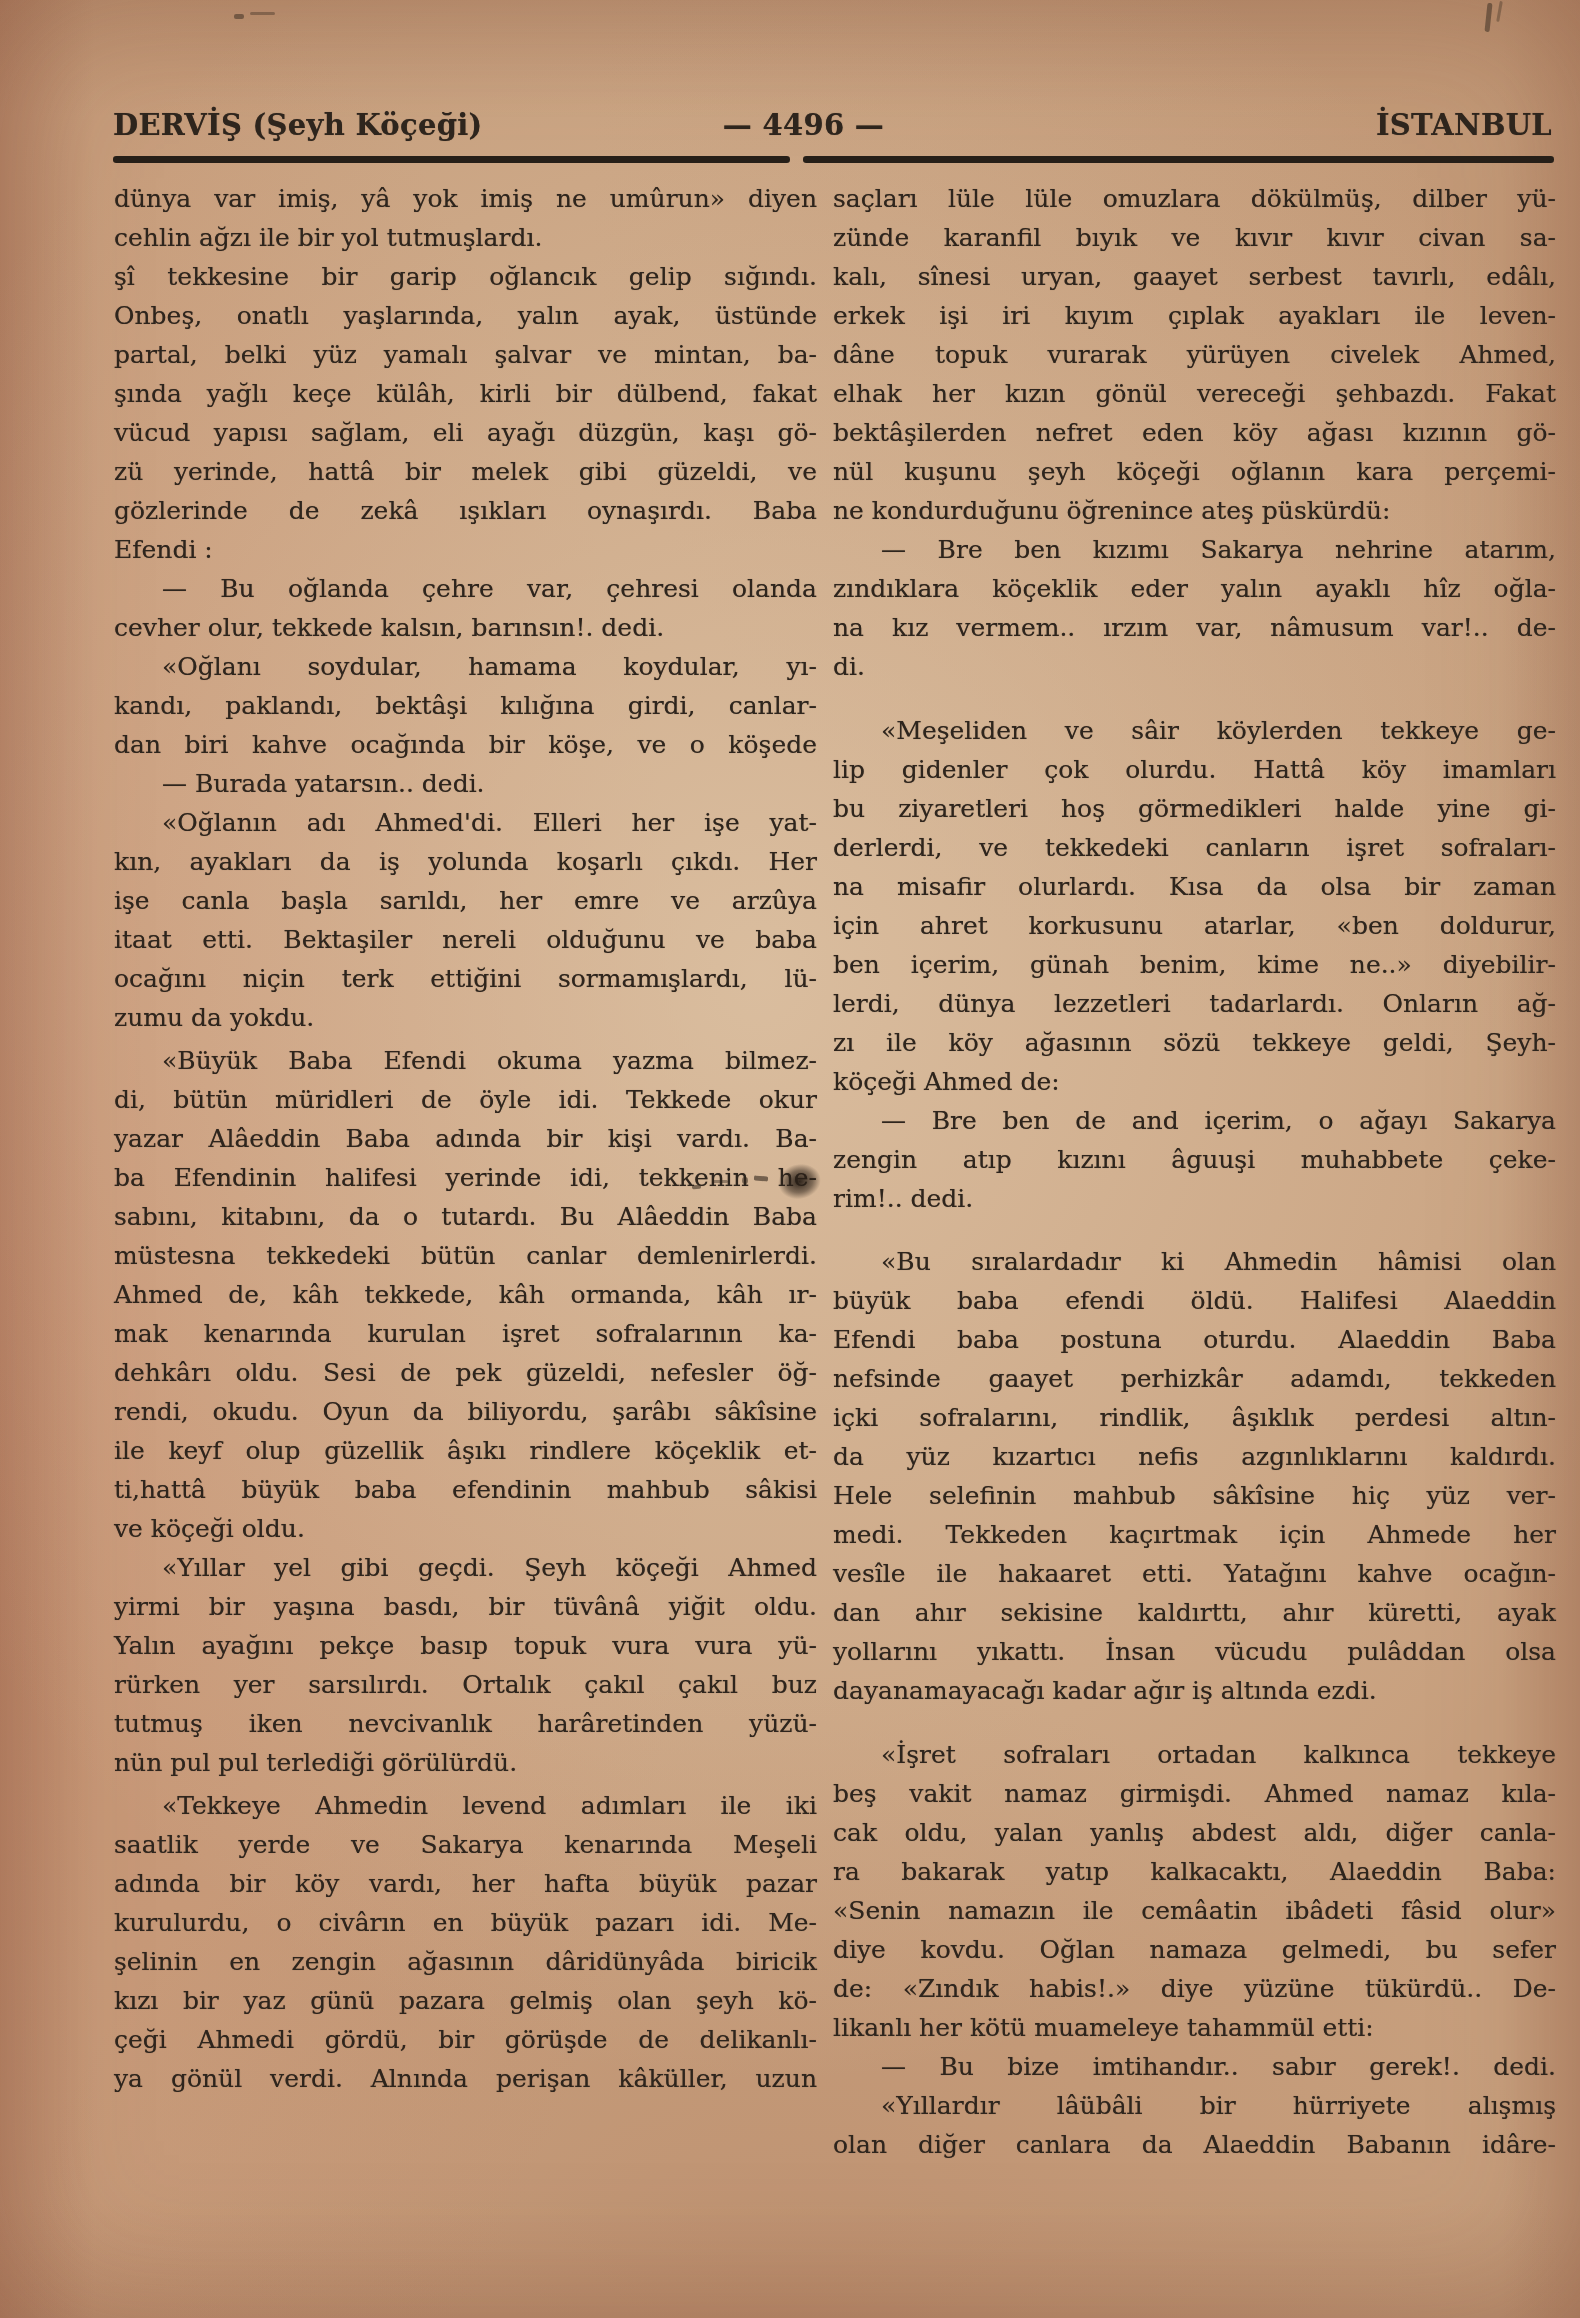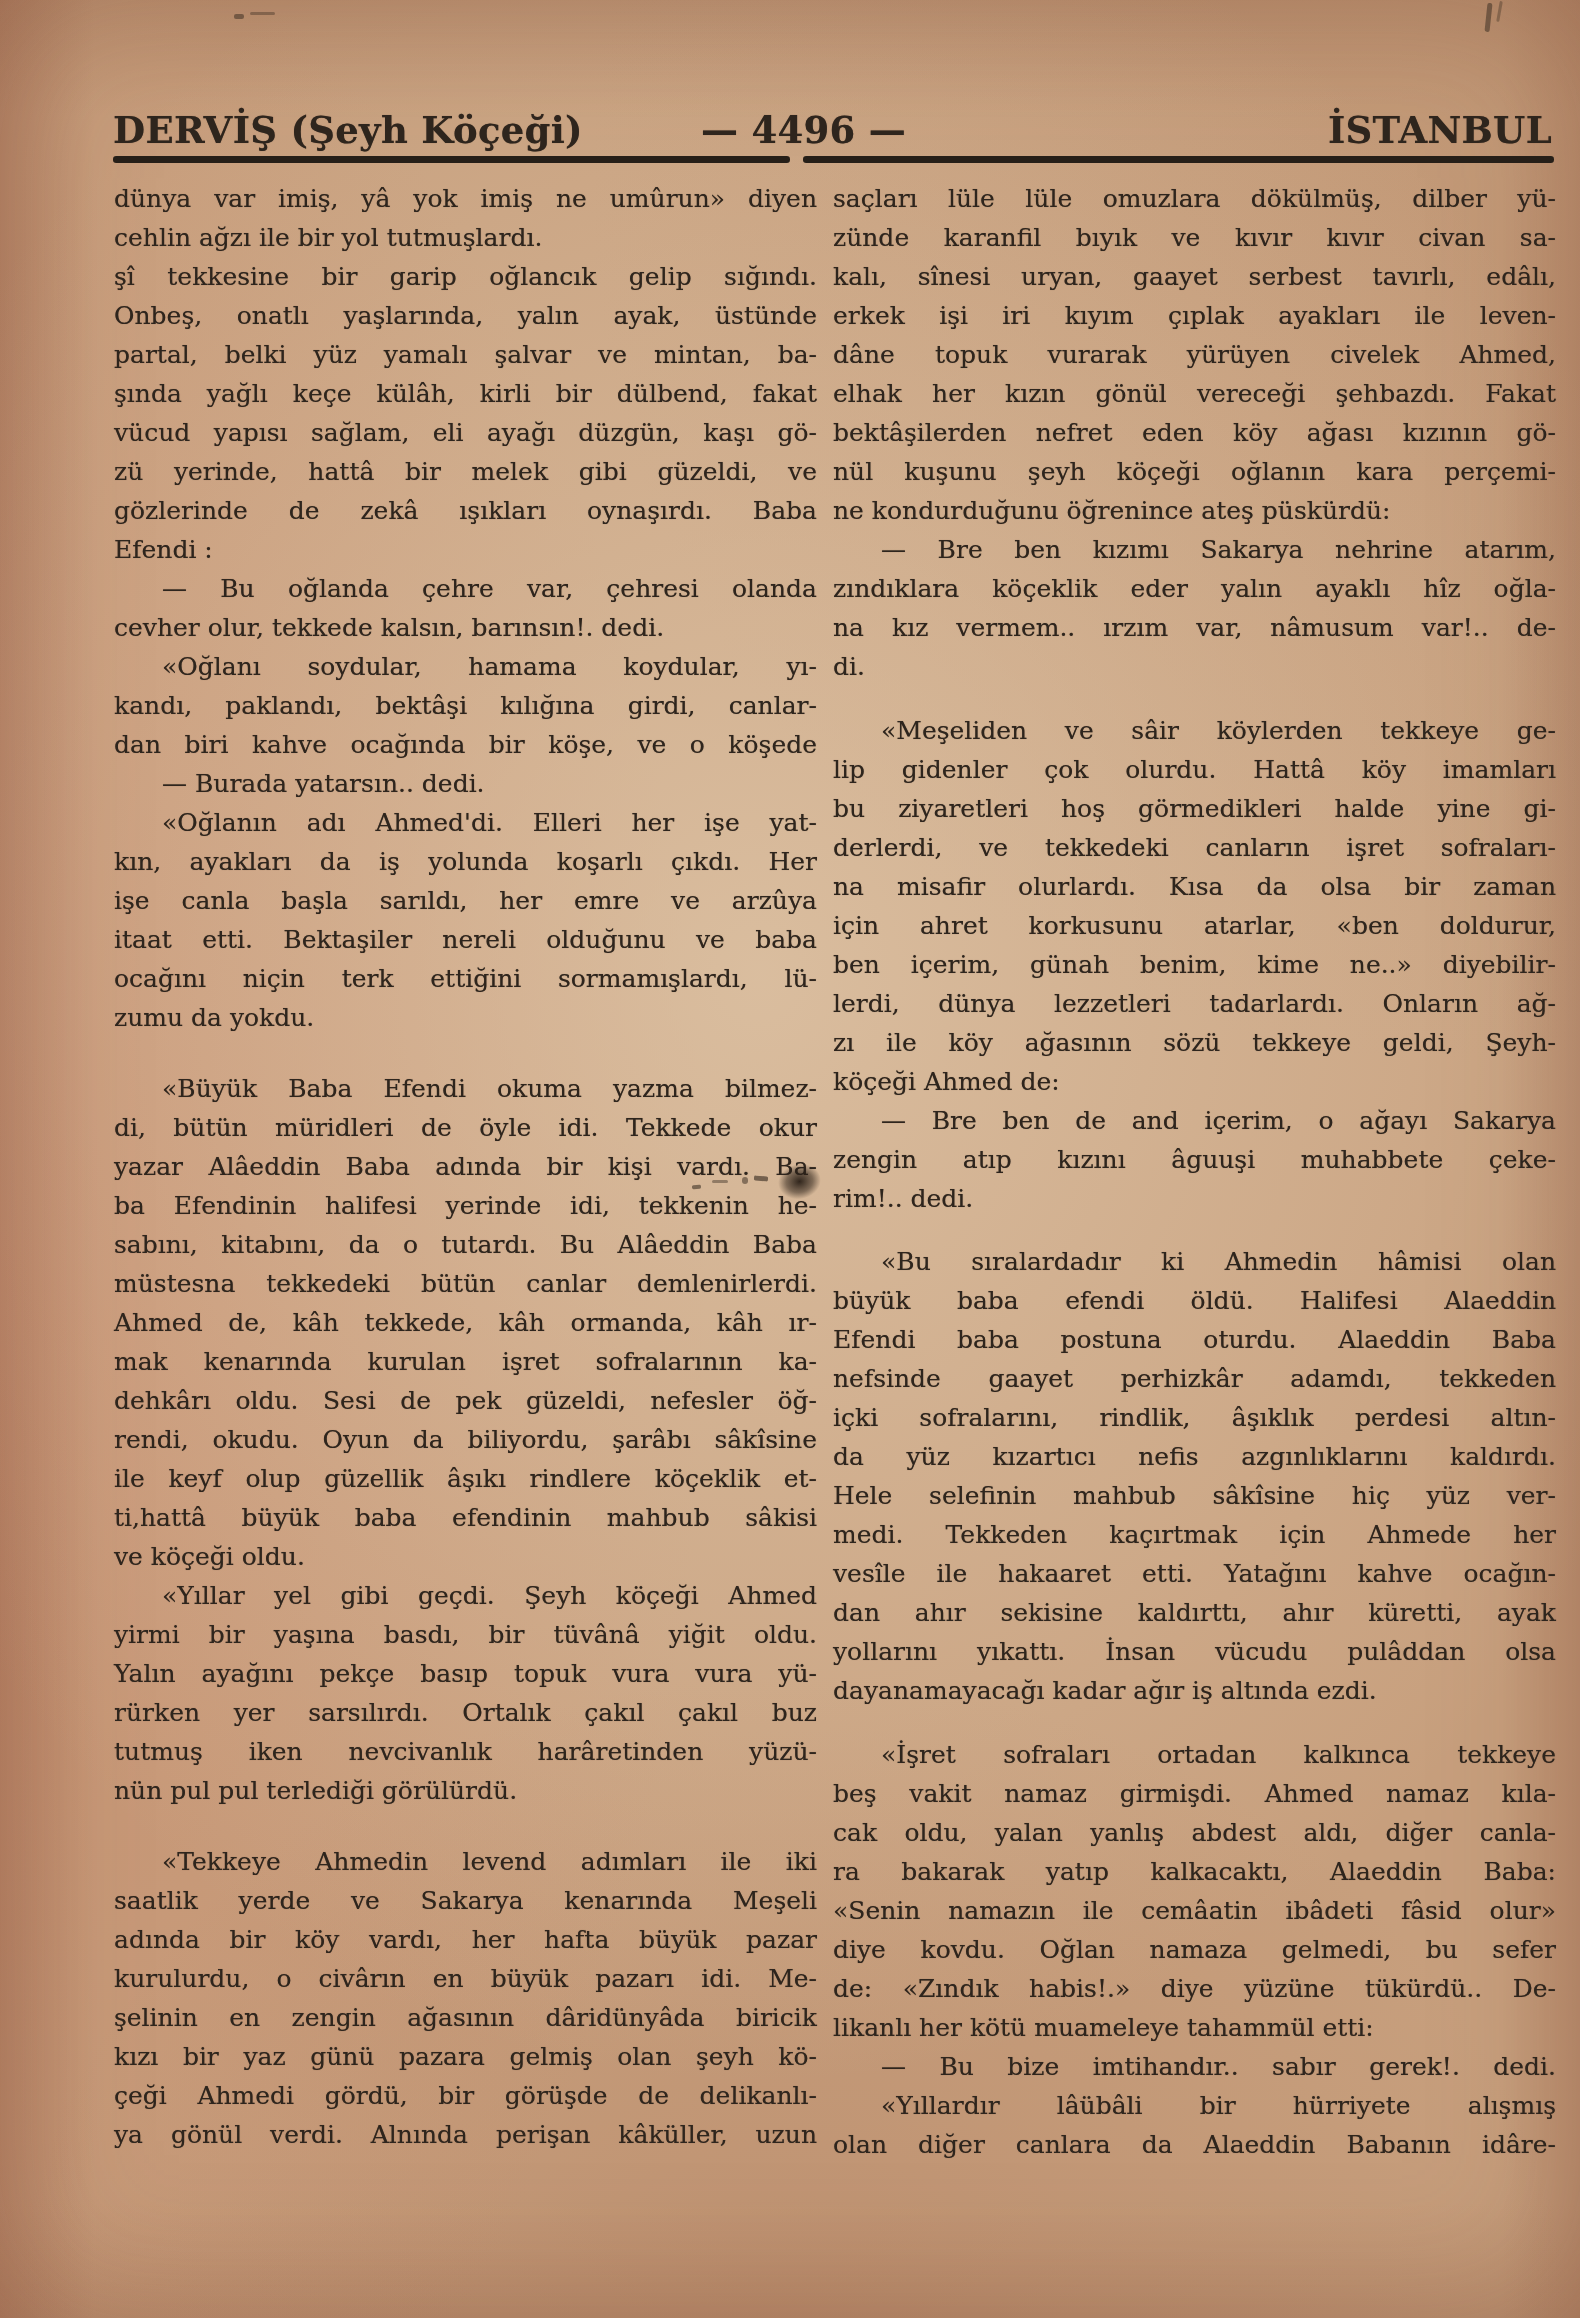--- a/index.html
+++ b/index.html
@@ -26,21 +26,21 @@
       radial-gradient(ellipse 50% 30% at 50% 102%, rgba(170,115,85,.30), rgba(170,115,85,0)),
       linear-gradient(90deg, rgba(158,100,75,.38) 0%, rgba(158,100,75,0) 6%, rgba(158,100,75,0) 95%, rgba(158,100,75,.25) 100%),
       linear-gradient(180deg, rgba(168,118,88,.28) 0%, rgba(168,118,88,0) 5%, rgba(168,118,88,0) 95%, rgba(168,118,88,.25) 100%);
     box-shadow: inset 0 0 149px rgba(105,60,40,.30);
   }
   .page-text{ text-shadow:0 0 0.7px rgba(40,30,22,.55); }
 
   
   .hdr{
     position:absolute; top:108px; height:37px;
-    font-size:37px; font-weight:bold; letter-spacing:0.3px;
+    font-size:29px; font-weight:bold; letter-spacing:0.3px;
     white-space:nowrap;
   }
   .hdr-title{ left:113px; }
   .hdr-page{ left:0; right:0; text-align:center;padding-left:26px; }
   .hdr-place{ right:29px; }
 
   
   .rule{ position:absolute; top:156px; height:7px; background:var(--rule); border-radius:3.2px; }
   .rule-left{ left:113px; width:677px; }
   .rule-right{ left:803px; width:751px; }
@@ -50,21 +50,21 @@
   .col-left{ left:114px; width:703px; }
   .col-right{ left:833px; width:723px; }
   .line{
     font-size:25px;
     line-height:39px;
     text-align:justify;
     text-align-last:justify;
   }
   .line.end{ text-align-last:left; }
   .line.indent{ padding-left:48px; }
-  .col-left .para.gap{ margin-top:32px; }
+  .col-left .para.gap{ margin-top:4px; }
   .col-right .para.gap{ margin-top:24.5px; }
 
   
   .blemish{ position:absolute; }
   .smudge-blob{
     left:778px; top:1164px; width:43px; height:35px;
     background:radial-gradient(closest-side, rgba(40,30,22,.95), rgba(40,30,22,.5) 62%, rgba(40,30,22,0));
     border-radius:42% 58% 55% 45%;
     transform:rotate(-12deg);
   }

